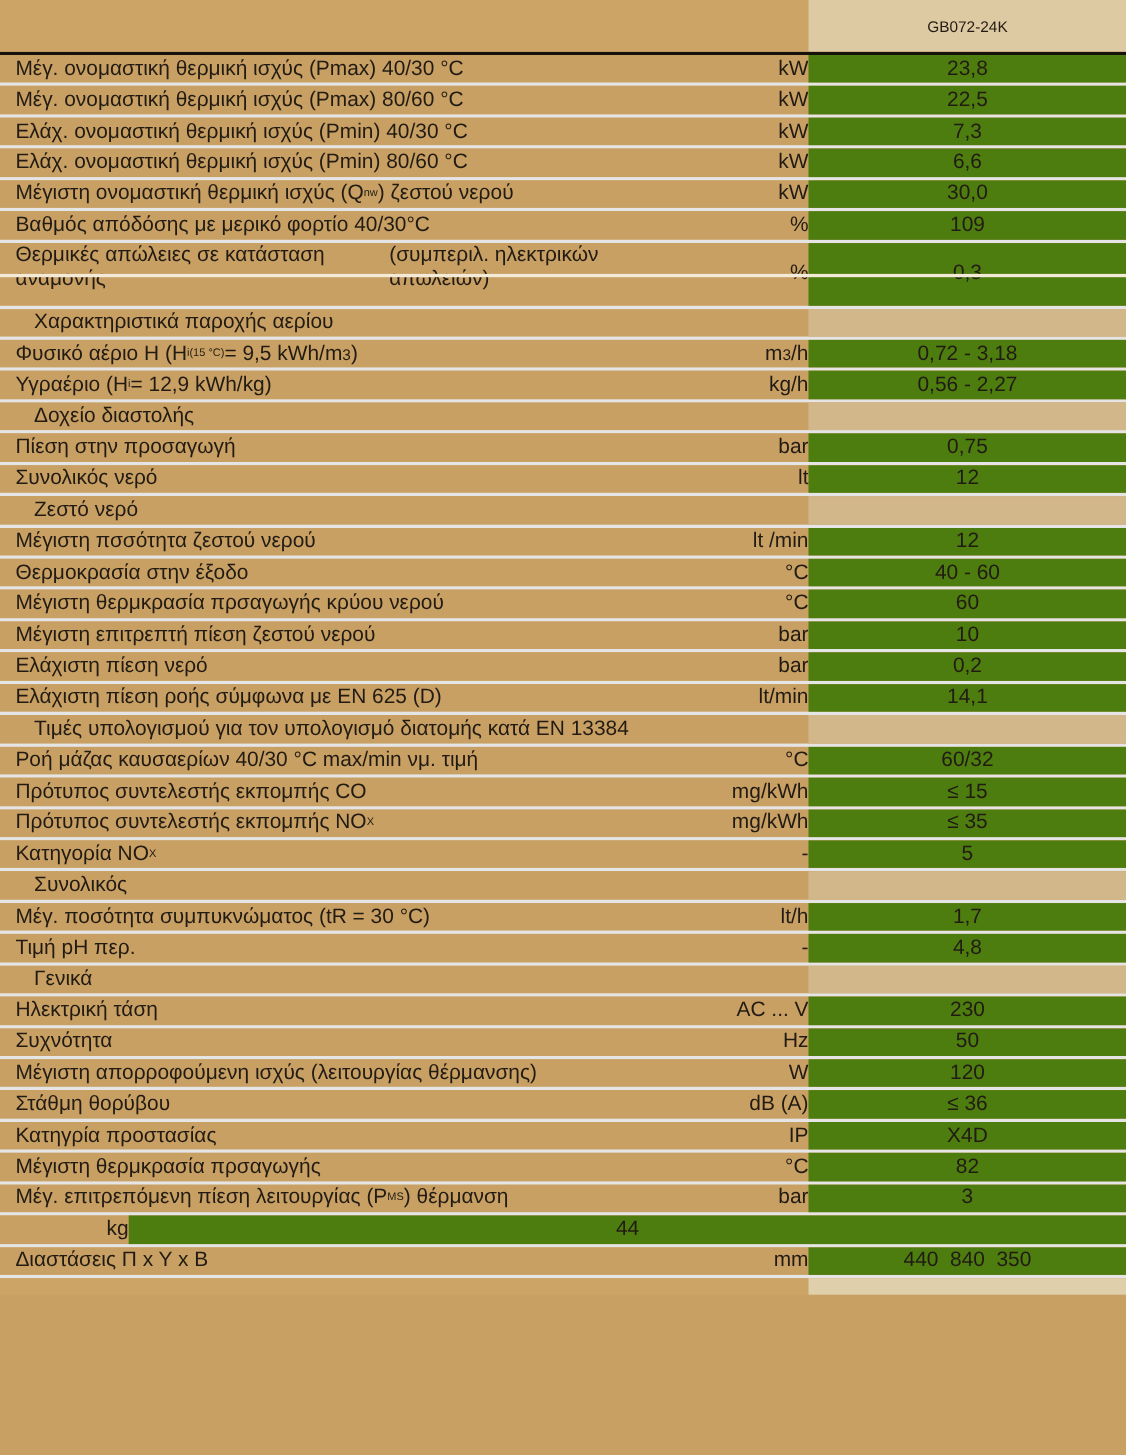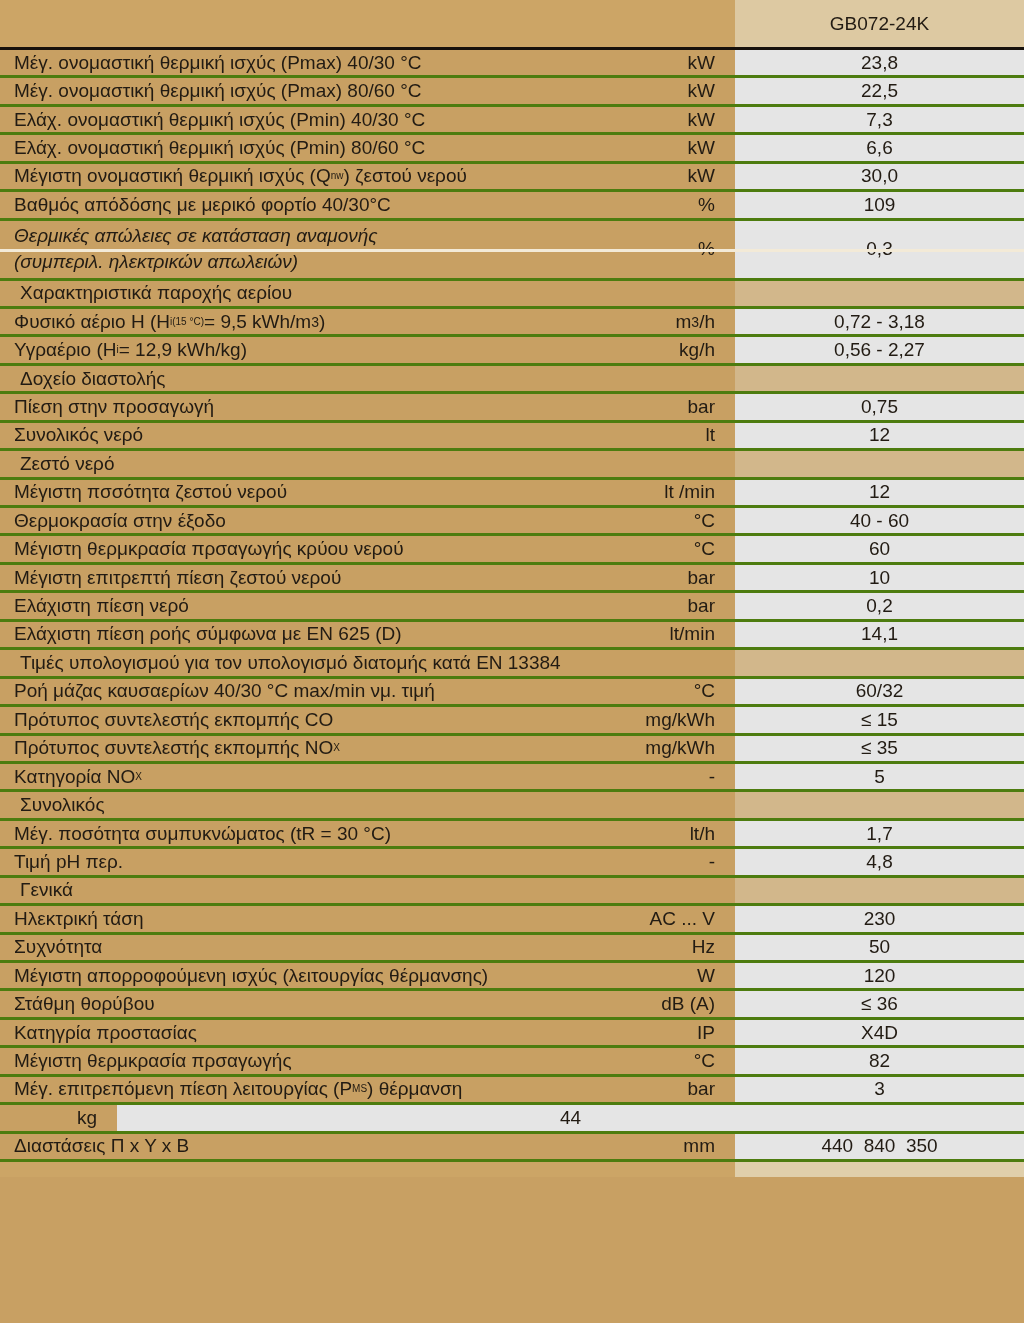--- a/index.html
+++ b/index.html
@@ -7,31 +7,31 @@
     width:1024px;height:1323px;
     background:#c8a063;
     font-family:"Liberation Sans",sans-serif;
     color:#221b13;
     overflow:hidden;
   }
   *{box-sizing:border-box;}
   .table{width:1024px;}
   .header-row{display:flex;height:47px;}
   .h-left{width:735px;background:#cca566;}
-  .h-right{flex:1;background:#ddc9a2;display:flex;align-items:center;justify-content:center;font-size:19px;}
+  .h-right{flex:1;background:#ddc9a2;display:flex;align-items:center;justify-content:center;font-size:14px;}
   .black-line{height:3px;background:#17110c;}
-  .row{display:flex;height:28.45px;border-bottom:3px solid #4d7c0f;background:#c8a063;}
+  .row{display:flex;height:28.45px;border-bottom:3px solid #e5e5e5;background:#c8a063;}
   .row.double{height:59.9px;position:relative;}
   .row.double::after{content:"";position:absolute;top:28.45px;left:0;right:0;height:3px;background:#f3ead7;z-index:2;}
   .cell{font-size:19px;}
   .cell.label{width:618px;padding-left:14px;display:flex;align-items:center;}
-  .row.double .cell.label{flex-direction:column;align-items:flex-start;justify-content:space-evenly;font-style:italic;}
-  .cell.unit{width:117px;padding-right:20px;display:flex;align-items:center;justify-content:flex-end;}
-  .cell.value{flex:1;background:#e5e5e5;display:flex;align-items:center;justify-content:center;white-space:pre;}
-  .cell.slabel{width:735px;padding-left:20px;display:flex;align-items:center;}
+  .row.double .cell.label{align-items:flex-start;justify-content:space-evenly;}
+  .cell.unit{width:117px;display:flex;align-items:center;justify-content:flex-end;}
+  .cell.value{flex:1;background:#4d7c0f;display:flex;align-items:center;justify-content:center;white-space:pre;}
+  .cell.slabel{width:735px;padding-left:31px;display:flex;align-items:center;}
   .cell.value.svalue{background:#d2b78b;}
   sub{font-size:10px;line-height:0;}
   sup{font-size:14px;line-height:0;vertical-align:6px;}
   .bottom{display:flex;height:15px;}
   .b-left{width:735px;background:#cca566;}
   .b-right{flex:1;background:#e0cfab;}
 </style>
 </head>
 <body>
 

